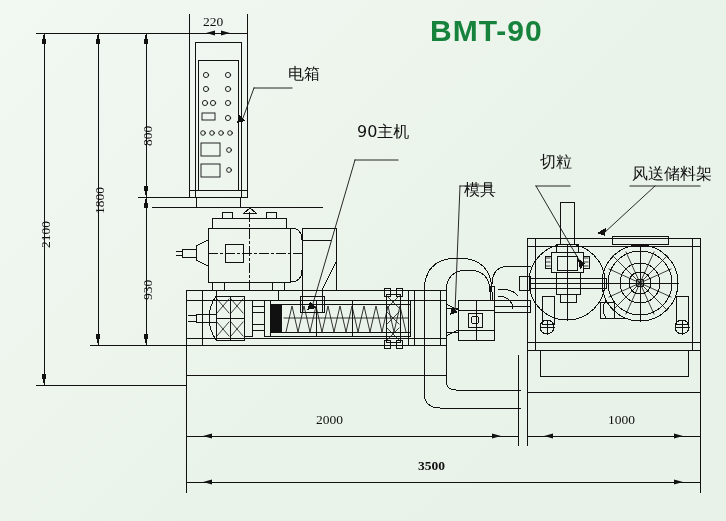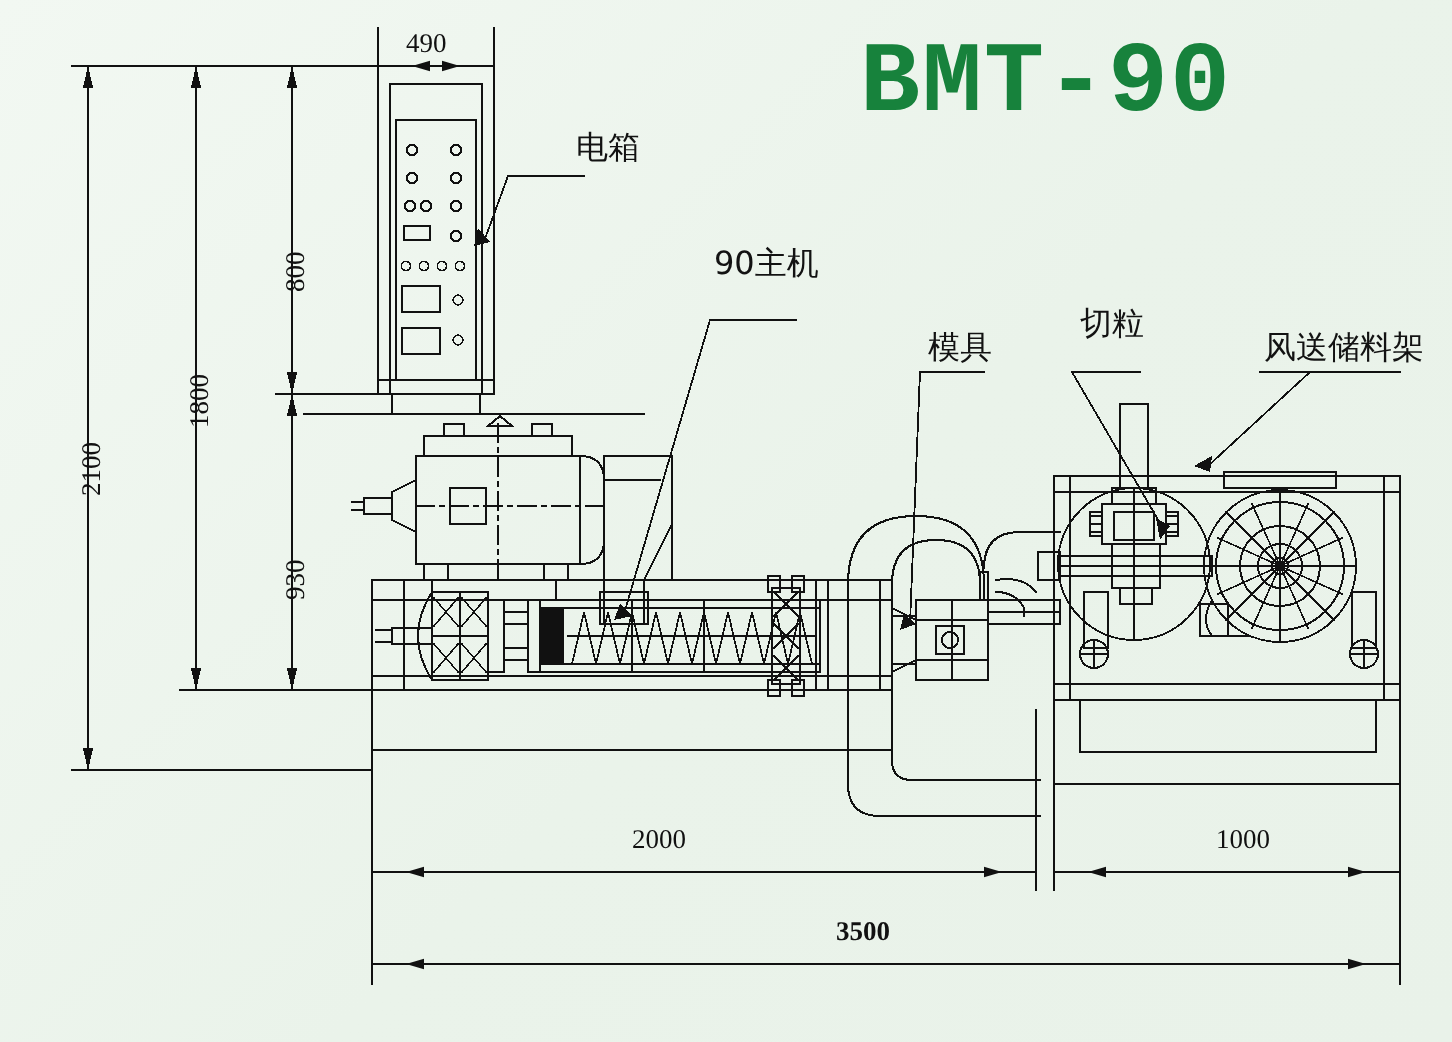--- a/index.html
+++ b/index.html
@@ -18,22 +18,22 @@
   #drawing {
     position: absolute;
     left: 0; top: 0;
     width: 726px;
     height: 521px;
   }
   .title {
     position: absolute;
     left: 430px;
     top: 14px;
-    font-family: Liberation Mono, monospace;
-    font-size: 50px;
+    font-family: Liberation Sans, sans-serif;
+    font-size: 30px;
     font-weight: bold;
     letter-spacing: 1px;
     color: #17823c;
     white-space: nowrap;
   }
   .lbl {
     position: absolute;
     font-family: "DejaVu Sans", "Liberation Sans", sans-serif;
     font-size: 16px;
     color: #121212;
@@ -359,25 +359,25 @@
         <path d="M606,228 l-1,8 l-8,-3 Z" fill="#111" stroke="none"></path>
       </g>
 
     </g>
   </svg>
 
   <div class="title">BMT-90</div>
 
   <div class="lbl" style="left:288px; top:64px;">电箱</div>
   <div class="lbl" style="left:357px; top:122px;">90主机</div>
-  <div class="lbl" style="left:464px; top:164px;">模具</div>
+  <div class="lbl" style="left:464px; top:180px;">模具</div>
   <div class="lbl" style="left:540px; top:152px;text-align:right;">切粒</div>
   <div class="lbl" style="left:632px; top:164px;">风送储料架</div>
 
-  <div class="dim" style="left:203px; top:14px;">490</div>
+  <div class="dim" style="left:203px; top:14px;">220</div>
   <div class="dim" style="left:316px; top:412px;">2000</div>
   <div class="dim" style="left:586px; top:412px;margin-left:22px;">1000</div>
   <div class="dim" style="left:418px; top:458px;font-weight:bold;">3500</div>
 
   <div class="dim vert" style="left:38px; top:248px;">2100</div>
   <div class="dim vert" style="left:92px; top:214px;">1800</div>
   <div class="dim vert" style="left:140px; top:146px;">800</div>
   <div class="dim vert" style="left:140px; top:300px;">930</div>
 
 </div>

